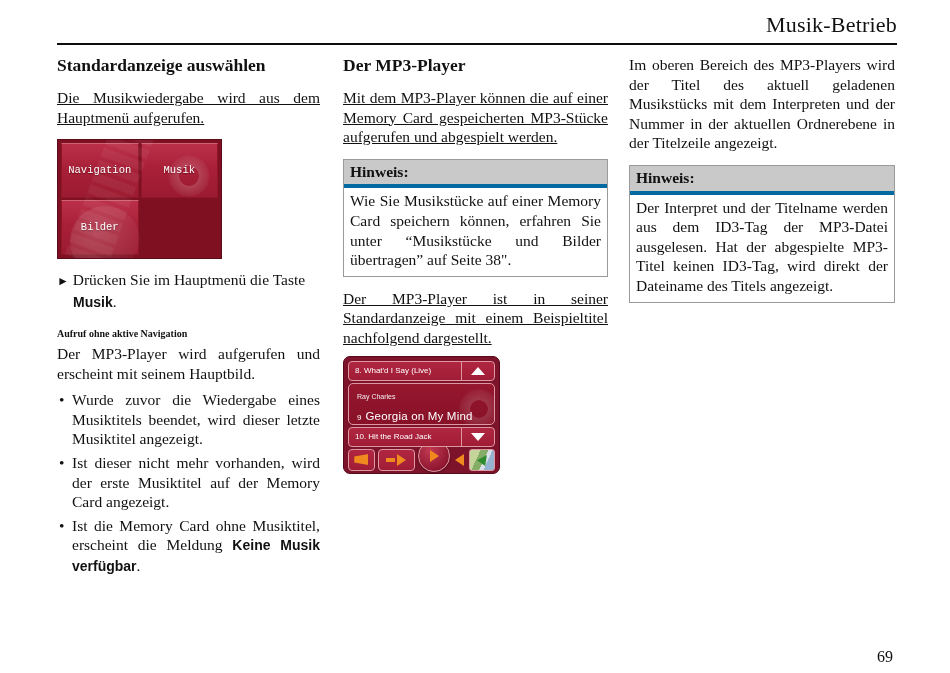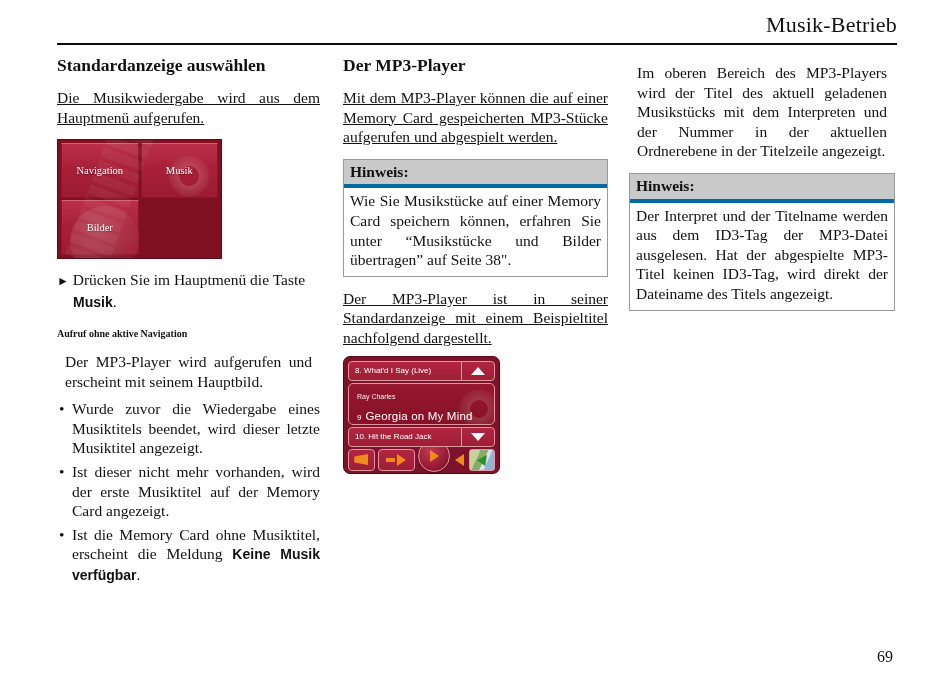--- a/index.html
+++ b/index.html
@@ -17,21 +17,21 @@
     border-top:2px solid #0d0d0d; height:0;
   }
   
   .col { position:absolute; top:55px; font-size:15.5px; line-height:19.6px; }
   .col1 { left:57px;  width:263px; }
   .col2 { left:343px; width:265px; }
   .col3 { left:629px; width:266px; }
   h2.col-h { margin:0; font-size:17.5px; line-height:21px; font-weight:bold; }
   h3.sub-h { margin:12px 0 0; font-size:10px; line-height:19.6px; font-weight:bold; }
   p.para { margin:12px 0 0; text-align:justify;text-decoration:underline; }
-  p.tight { margin:8px; text-align:justify; }
+  p.tight { margin:0; text-align:justify; }
   .key {
     font-family:"Liberation Sans", sans-serif; font-weight:bold; font-size:14px;
   }
   
   .action { margin:11px 0 0; padding-left:16px; text-indent:-16px; }
   .action .marker { font-size:12px; }
   
   .bullets { margin:7px 0 0; }
   .bullet { position:relative; padding-left:15px; margin-top:4px; text-align:justify; }
   .bullet .dot { position:absolute; left:2px; top:0; }
@@ -47,21 +47,21 @@
     position:relative; width:165px; height:120px; margin:12px 0 0;
     background:#7e1022; border:1px solid #5c0b1a; box-sizing:border-box;
     padding:3px; display:grid; grid-template-columns:1fr 1fr; grid-template-rows:1fr 1fr;
     gap:2px; overflow:hidden;
   }
   .mm-btn {
     position:relative; z-index:2;
     background:linear-gradient(180deg,#bb3048 0%, #a82038 45%, #9c1b30 100%);
     border:1px solid #8e1627; border-top-color:#cf6272;
     display:flex; align-items:center; justify-content:center;
-    color:#fff; font-family:Liberation Serif, serif; font-size:10.5px;
+    color:#fff; font-family:Liberation Mono, monospace; font-size:10.5px;
     text-shadow:0 1px 1px rgba(60,0,10,.55);
   }
   .mm-decor { position:absolute; z-index:3; pointer-events:none; }
   .mm-film {
     left:26px; top:-14px; width:44px; height:160px; transform:rotate(20deg);
     background:repeating-linear-gradient(180deg, rgba(255,255,255,.10) 0 9px, rgba(255,255,255,.02) 9px 13px);
     opacity:.55;
   }
   .mm-globe {
     left:12px; bottom:-18px; width:70px; height:70px; border-radius:50%;

